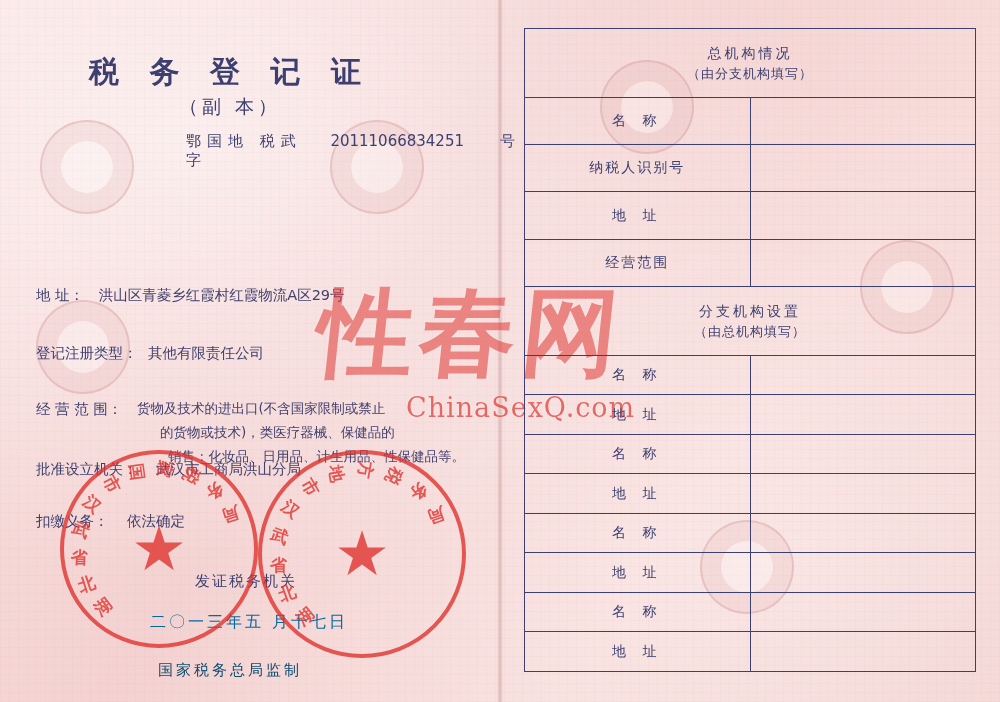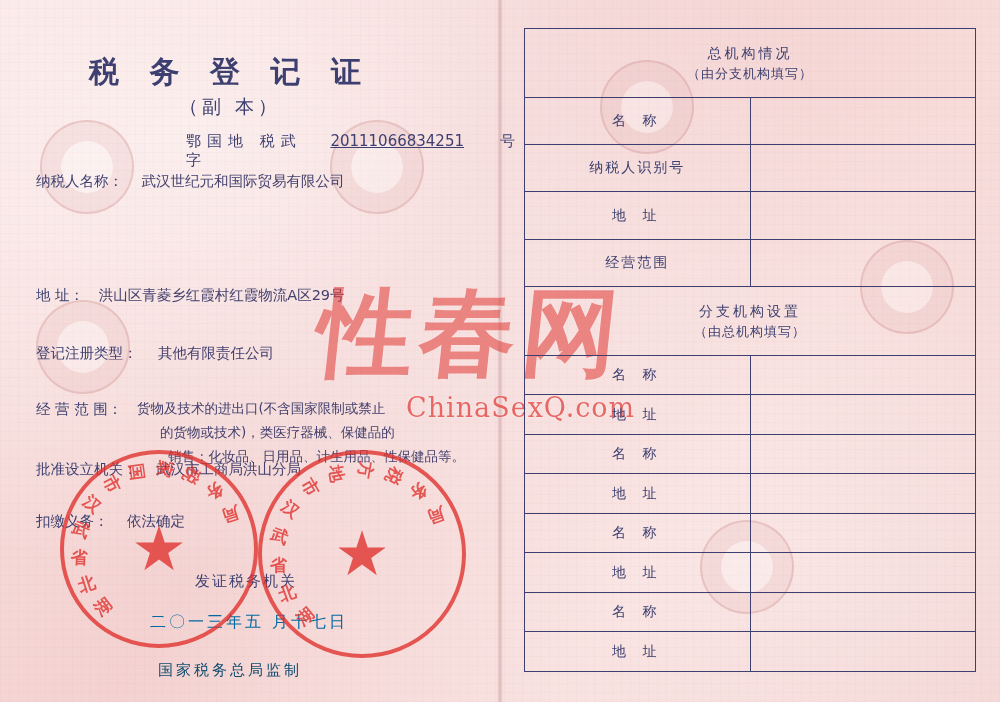--- a/index.html
+++ b/index.html
@@ -49,21 +49,21 @@
     position:absolute;left:0;top:78px;width:460px;text-align:center;
     font-size:19px;letter-spacing:4px;color:#3c3f70;
     font-family:"DejaVu Serif","Liberation Serif",serif;
   }
   #certno{
     position:absolute;left:150px;top:116px;width:330px;
     font-size:15px;color:#3c3f70;letter-spacing:1px;
     display:flex;align-items:baseline;margin-left:36px;
   }
   #certno .pre{letter-spacing:6px;}
-  #certno .num{margin:0 6px;letter-spacing:0px;text-decoration:underline;}
+  #certno .num{margin:0 6px;letter-spacing:0px;}
   #certno .suf{margin-left:30px;}
 
   .frow{position:absolute;left:36px;width:450px;font-size:14.5px;color:#3c3f70;}
   .flabel{display:inline-block;vertical-align:top;}
   .fvalue{display:inline-block;vertical-align:top;color:#43406d;}
 
   #scope-extra1,#scope-extra2{position:absolute;left:160px;font-size:13.5px;color:#43406d;}
 
   #issuer{
     position:absolute;left:195px;top:556px;font-size:15px;letter-spacing:2px;color:#3c3f70;
@@ -149,34 +149,30 @@
 
   <div id="title">税 务 登 记 证</div>
   <div id="subtitle">（副  本）</div>
 
   <div id="certno">
     <span class="pre">鄂国地  税武   字</span>
     <span class="num">20111066834251</span>
     <span class="suf">号</span>
   </div>
 
-  <div class="frow" style="top:156px;">
-    <span class="flabel">纳税人名称：</span>
-    <span class="fvalue" style="margin-left:14px;">武汉世纪元和国际贸易有限公司</span>
-  </div>
 
 
   <div class="frow" style="top:270px;">
     <span class="flabel">地        址：</span>
     <span class="fvalue" style="margin-left:10px;">洪山区青菱乡红霞村红霞物流A区29号</span>
   </div>
 
   <div class="frow" style="top:328px;">
     <span class="flabel">登记注册类型：</span>
-    <span class="fvalue" style="margin-left:16px;">其他有限责任公司</span>
+    <span class="fvalue" style="margin-left:6px;">其他有限责任公司</span>
   </div>
 
   <div class="frow" style="top:384px;">
     <span class="flabel">经 营 范 围：</span>
     <span class="fvalue" style="margin-left:10px;font-size:13.5px;">货物及技术的进出口(不含国家限制或禁止</span>
   </div>
   <div id="scope-extra1" style="top:408px;">的货物或技术)，类医疗器械、保健品的</div>
   <div id="scope-extra2" style="top:432px;margin-left:8px;">销售：化妆品、日用品、计生用品、性保健品等。</div>
 
   <div class="frow" style="top:444px;">

